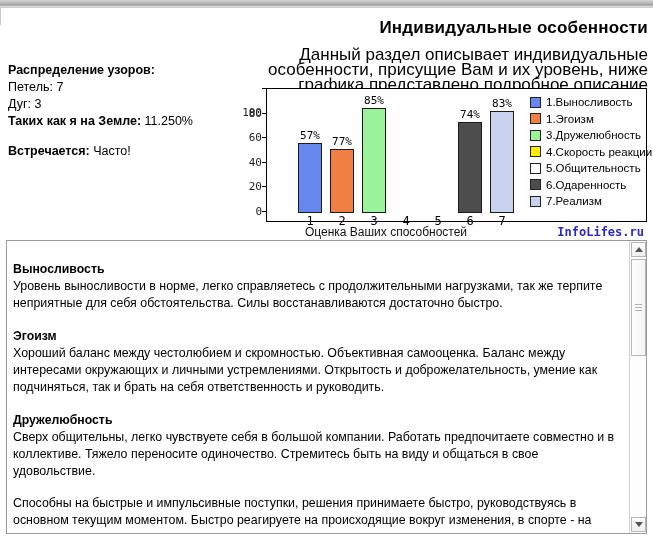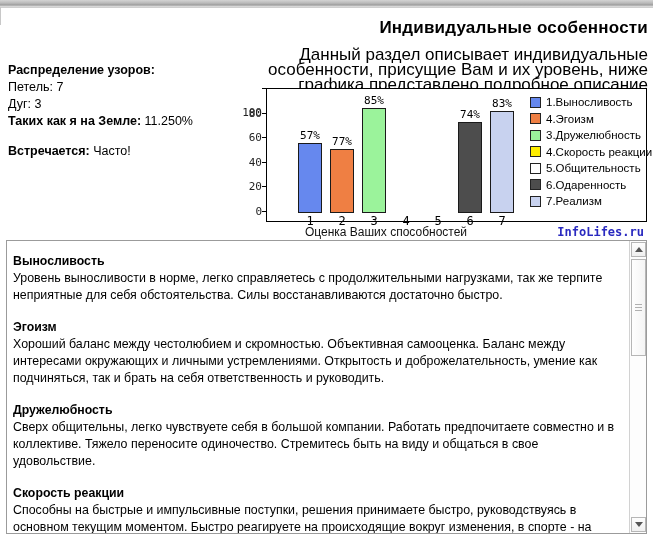--- a/index.html
+++ b/index.html
@@ -194,21 +194,21 @@
     left: 0; top: 0;
     width: 622px;
     height: 292px;
     padding: 4px 6px 0 6px;
     box-sizing: border-box;
     overflow: hidden;
   }
   .sect-title {
     font-size: 12.3px;
     font-weight: bold;
-    margin: 8px 0 1px 0;
+    margin: 16px 0 1px 0;
     line-height: 16px;
   }
   .sect-body {
     font-size: 12.4px;
     line-height: 17px;
     margin: 0 0 15px 0;
     text-align: left;
   }
 
   
@@ -338,21 +338,21 @@
         <div class="x-label" style="left: 160px;">6</div>
         <div class="x-label" style="left: 192px;">7</div>
       </div>
     <div id="legend">
         <div class="legend-row">
           <span class="legend-swatch" style="background: rgb(102, 136, 238);"></span>
           <span class="legend-text">1.Выносливость</span>
         </div>
         <div class="legend-row">
           <span class="legend-swatch" style="background: rgb(239, 127, 67);"></span>
-          <span class="legend-text">4.Эгоизм</span>
+          <span class="legend-text">1.Эгоизм</span>
         </div>
         <div class="legend-row">
           <span class="legend-swatch" style="background: rgb(155, 243, 155);"></span>
           <span class="legend-text">3.Дружелюбность</span>
         </div>
         <div class="legend-row">
           <span class="legend-swatch" style="background: rgb(255, 238, 0);"></span>
           <span class="legend-text">4.Скорость реакции</span>
         </div>
         <div class="legend-row">
@@ -382,21 +382,20 @@
     </div>
     <div>
       <p class="sect-title">Эгоизм</p>
       <p class="sect-body">Хороший баланс между честолюбием и скромностью. Объективная самооценка. Баланс между интересами окружающих и личными устремлениями. Открытость и доброжелательность, умение как подчиняться, так и брать на себя ответственность и руководить.</p>
     </div>
     <div>
       <p class="sect-title">Дружелюбность</p>
       <p class="sect-body">Сверх общительны, легко чувствуете себя в большой компании. Работать предпочитаете совместно и в коллективе. Тяжело переносите одиночество. Стремитесь быть на виду и общаться в свое удовольствие.</p>
     </div>
     <div>
-      <p class="sect-title">Скорость реакции</p>
       <p class="sect-body">Способны на быстрые и импульсивные поступки, решения принимаете быстро, руководствуясь в основном текущим моментом. Быстро реагируете на происходящие вокруг изменения, в спорте - на начальном этапе</p>
     </div>
   </div>
 
   <div id="scrollbar">
     <div class="sb-btn" id="sb-up">
       <span class="sb-arrow up"></span>
     </div>
     <div id="sb-thumb">
       <span id="sb-grip">

